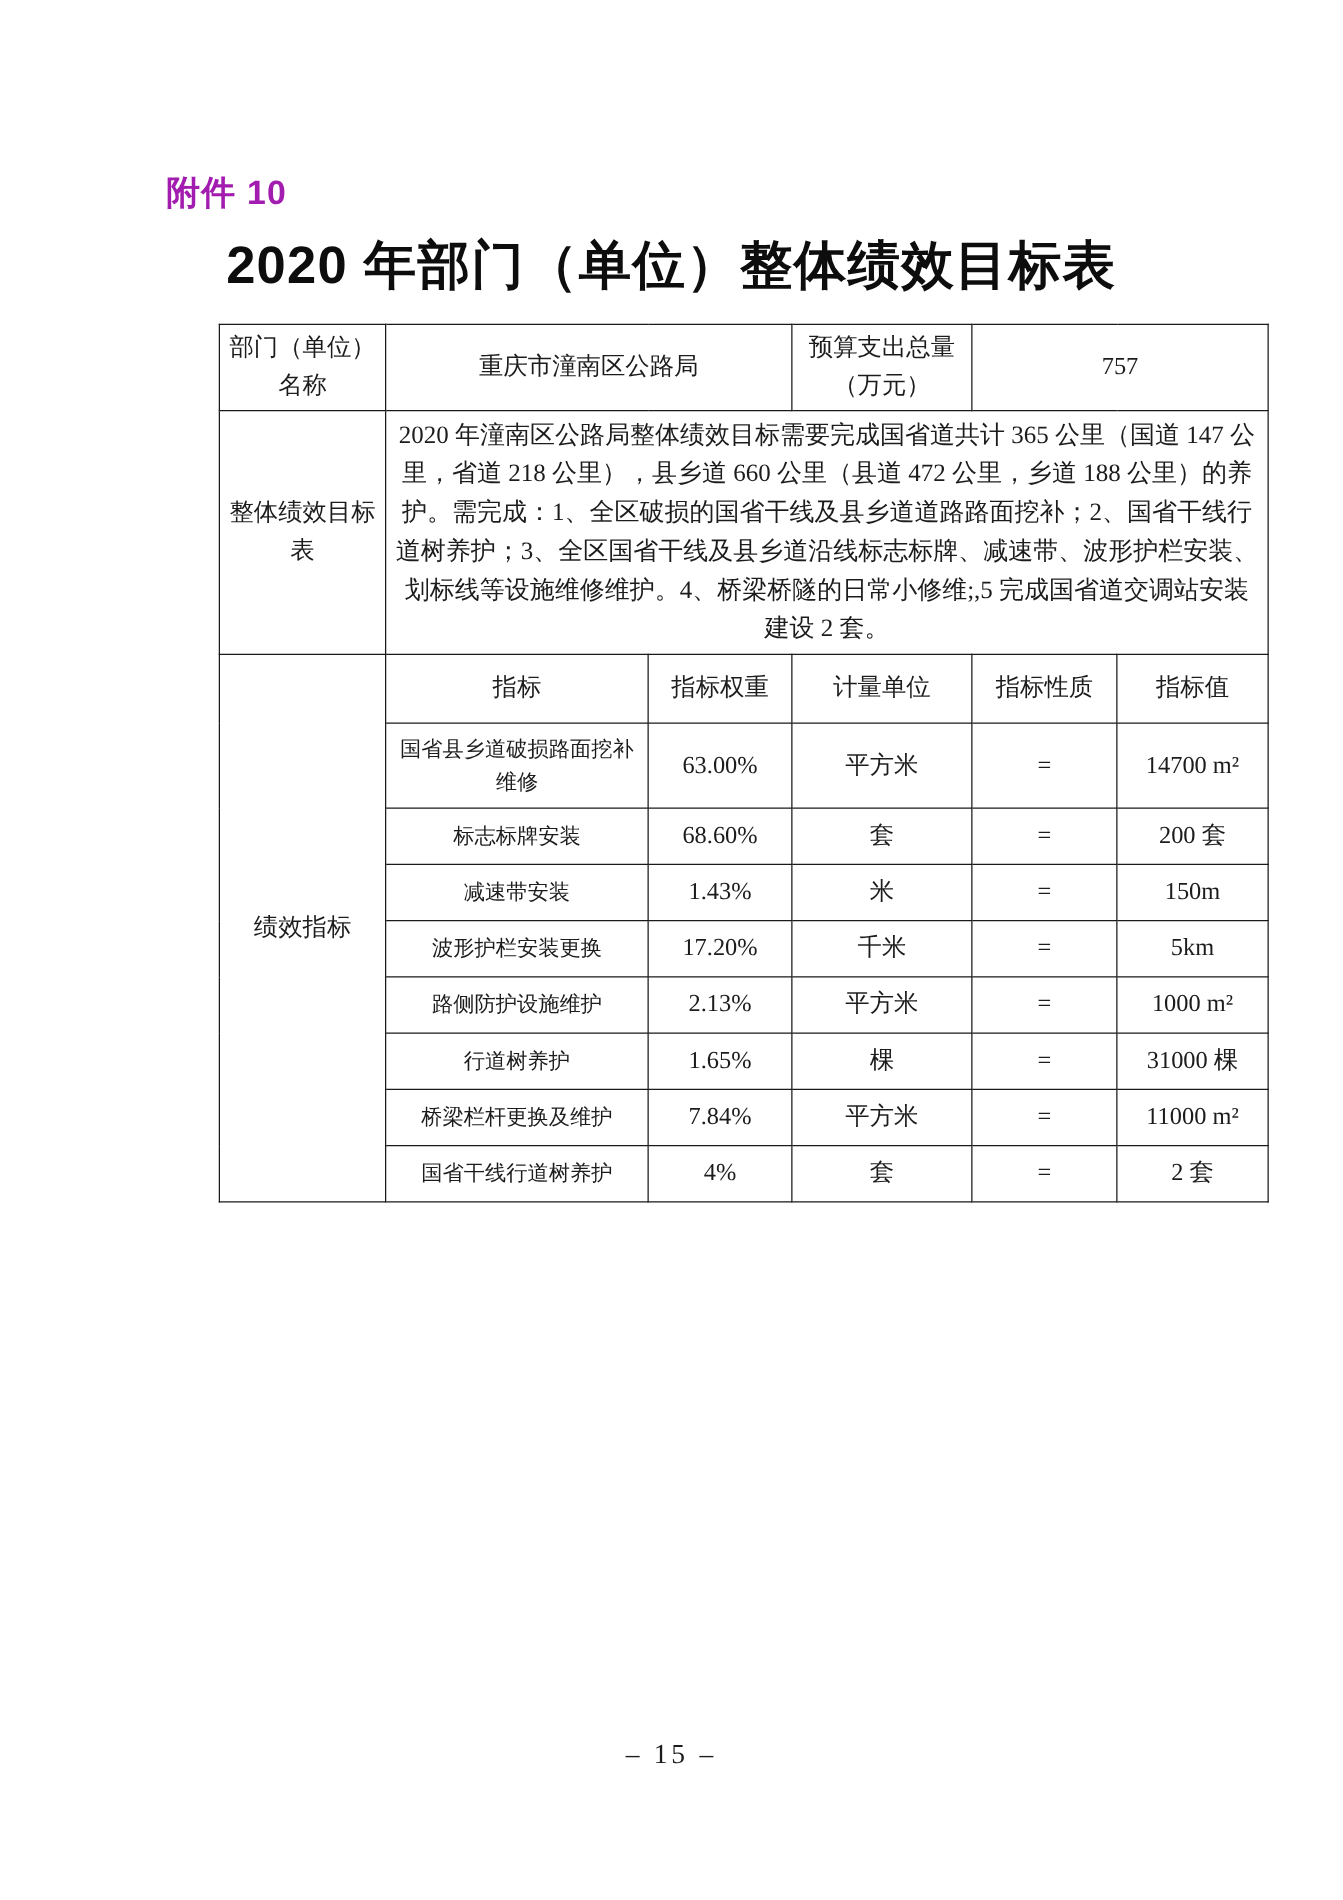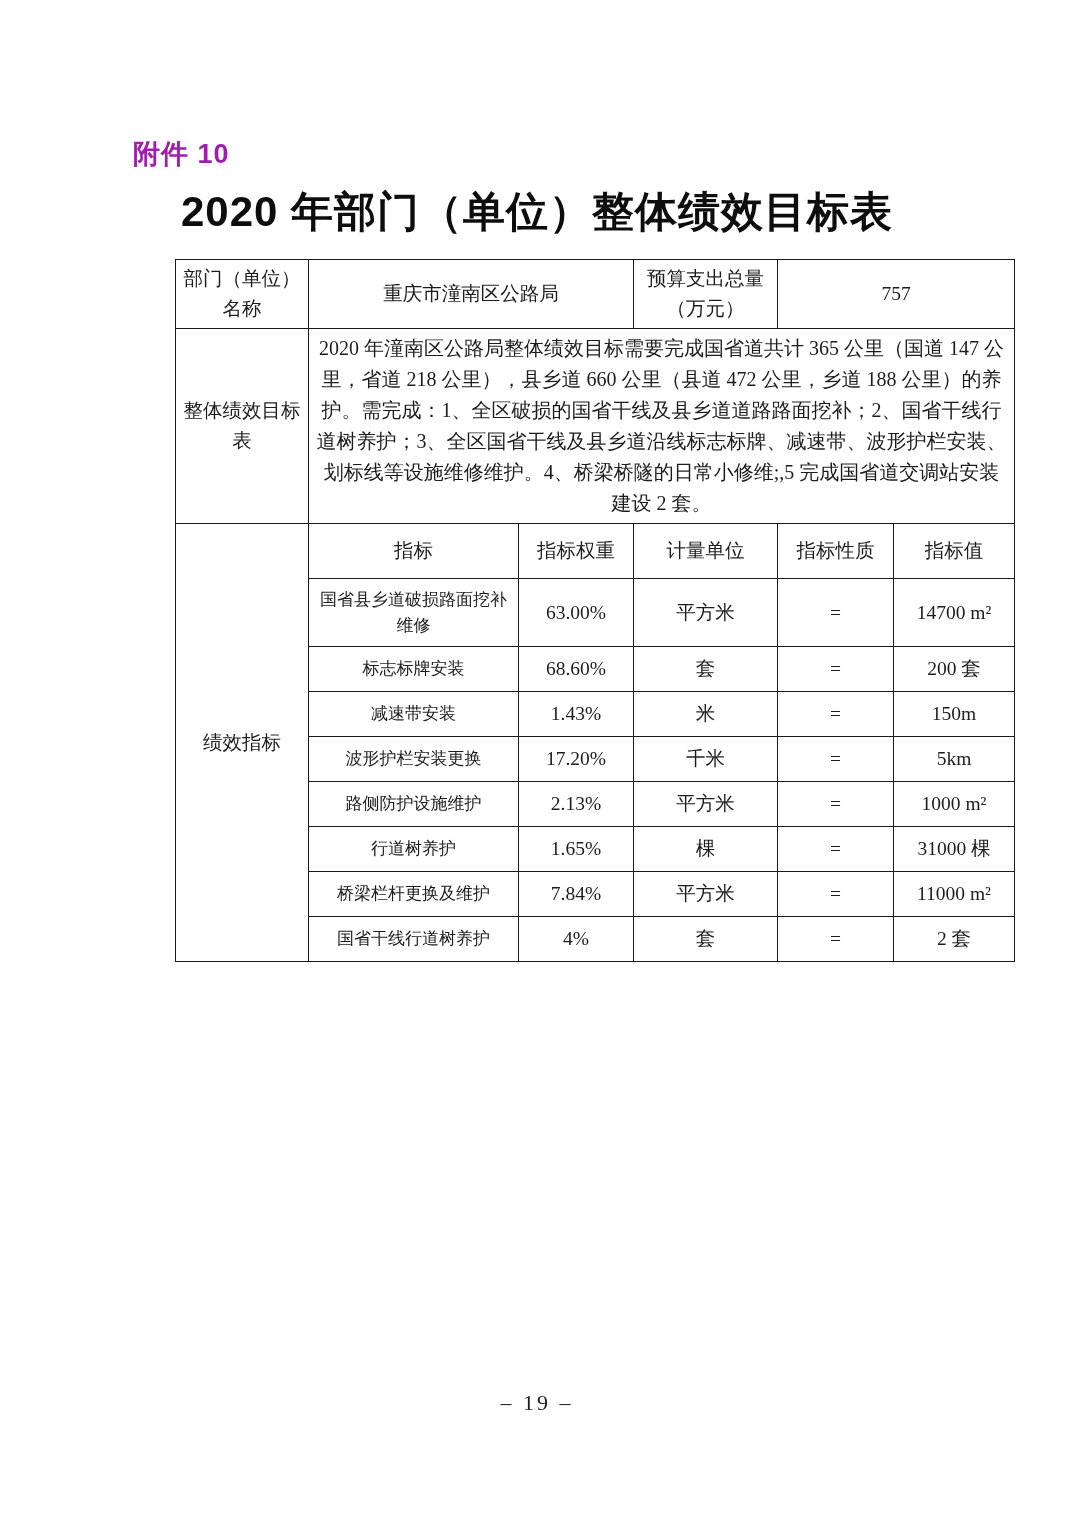--- a/index.html
+++ b/index.html
@@ -176,15 +176,15 @@
       <tr class="r-ind">
         <td class="name-cell">国省干线行道树养护</td>
         <td>4%</td>
         <td>套</td>
         <td>=</td>
         <td>2 套</td>
       </tr>
     </tbody>
   </table>
 
-  <div class="footer">– 19 –</div>
+  <div class="footer">– 15 –</div>
 
 </div>
 
 </body></html>

